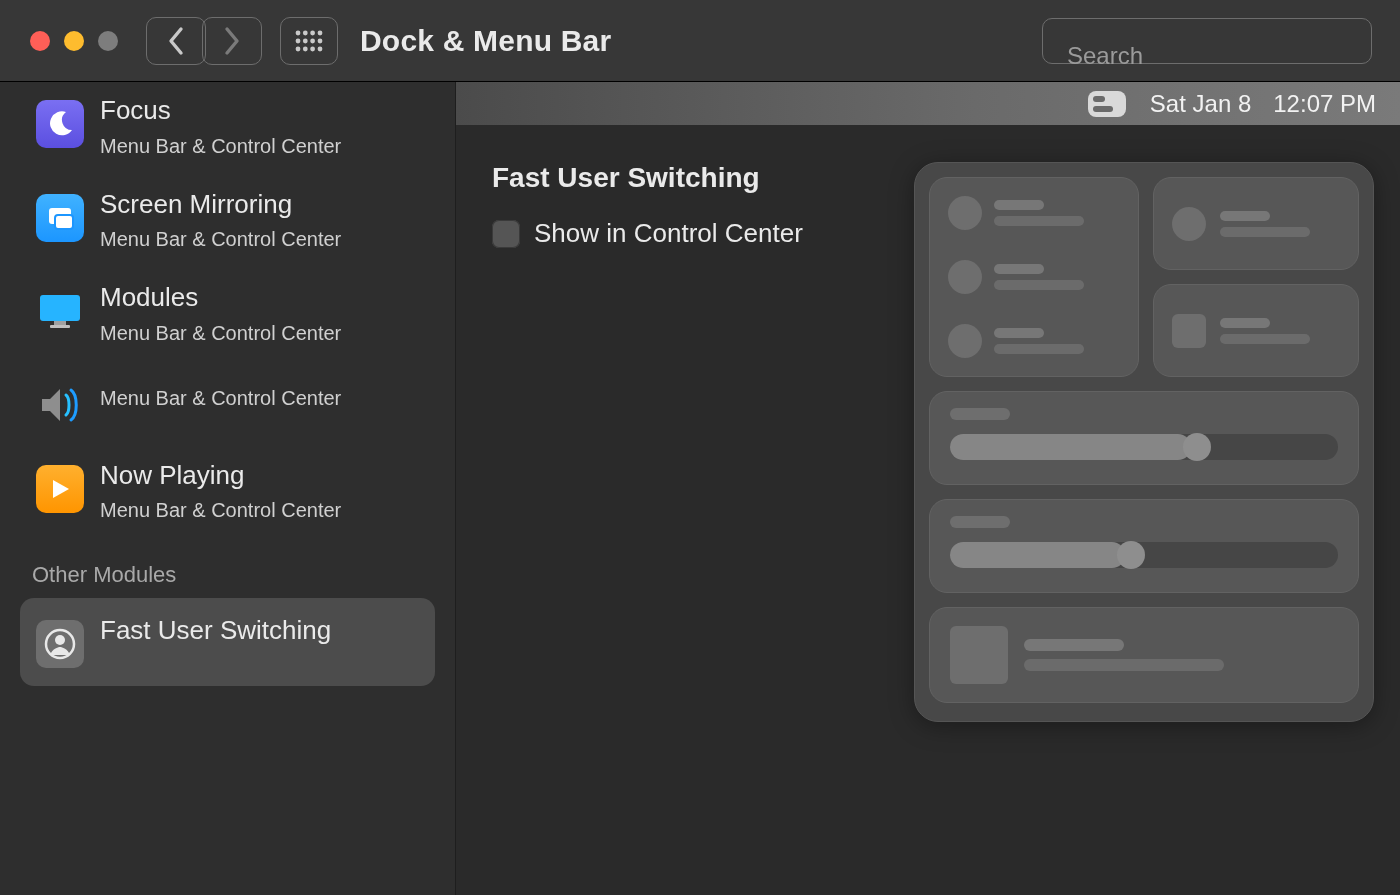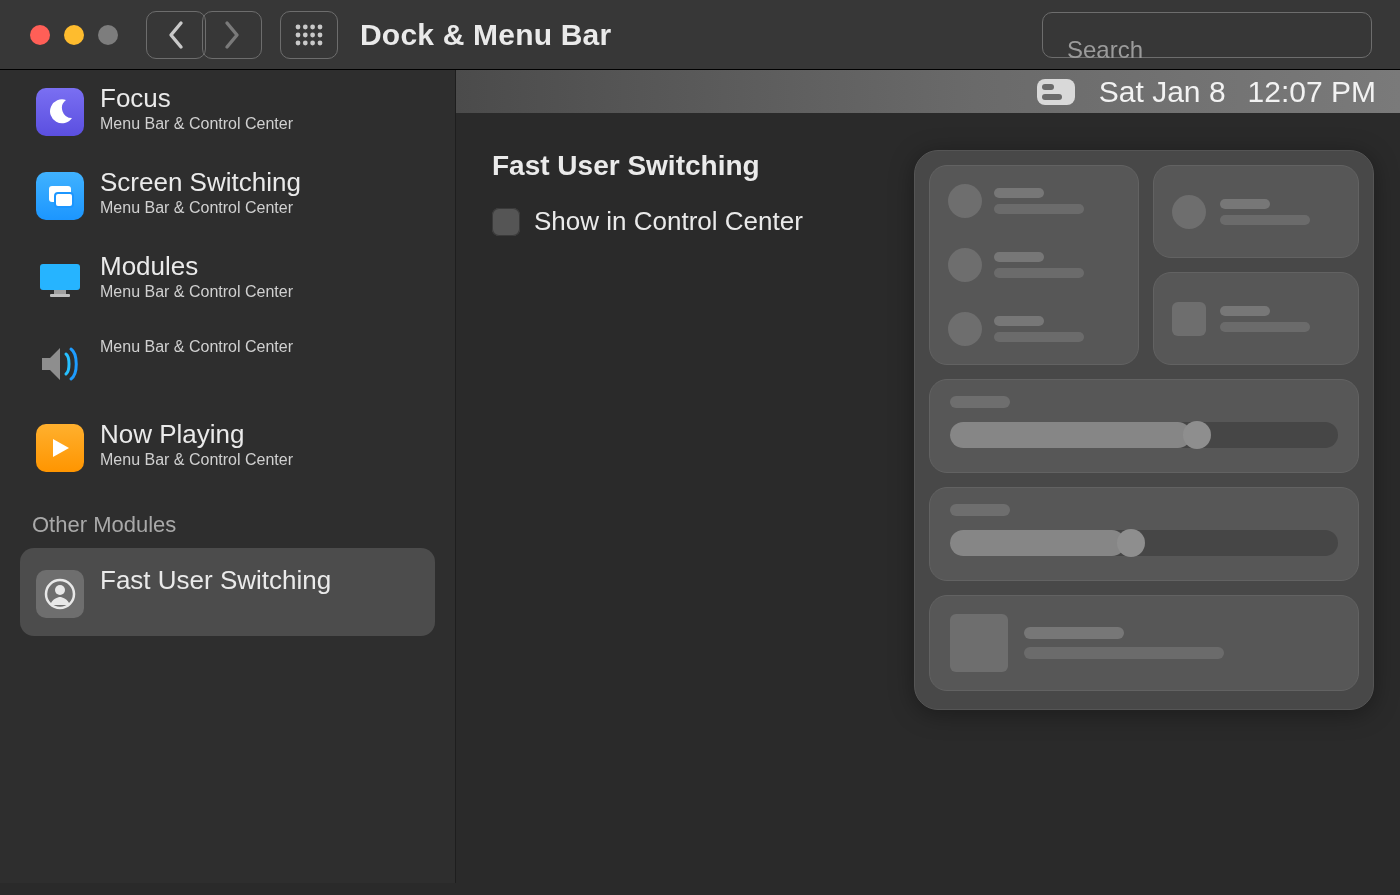--- a/index.html
+++ b/index.html
@@ -1,20 +1,20 @@
 <!DOCTYPE html>
 <html><head>
   <meta charset="utf-8">
   <style>
     * { margin: 0; padding: 0; box-sizing: border-box; font-family: -apple-system, "Helvetica Neue", Arial, sans-serif; -webkit-font-smoothing: antialiased; }
     body { background: #2a2a2a; color: #eaeaea; width: 1400px; height: 895px; overflow: hidden; }
 
     
     .toolbar {
-      height: 70px;
+      height: 82px;
       background: #373737;
       display: flex;
       align-items: center;
       padding: 0 28px 0 30px;
       border-bottom: 1px solid #000;
       gap: 8px;
     }
     .traffic { display: flex; gap: 14px; margin-right: 20px; }
     .tl { width: 20px; height: 20px; border-radius: 50%; }
     .tl.red    { background: #ff5f57; }
@@ -53,41 +53,41 @@
 
     
     .content { display:flex; height: calc(100% - 82px); }
     .sidebar { width: 456px; background:#2e2e2e; border-right:1px solid #1e1e1e; overflow:auto; padding-top:4px; }
     .main    { flex:1; display:flex; flex-direction:column; }
 
     
     .item { display:flex; align-items:flex-start; gap:16px; padding: 10px 16px 22px 36px; }
     .item .icon { width:48px; height:48px; border-radius:10px; display:flex; align-items:center; justify-content:center; flex-shrink:0; margin-top:4px;}
     .item .labels .t { font-size:26px; font-weight:400; line-height:1.1; }
-    .item .labels .s { font-size:16px; color:#d0d0d0; margin-top:2px; }
+    .item .labels .s { font-size:20px; color:#d0d0d0; margin-top:10px; }
     .item.single .labels .t { font-size:26px; font-weight:500; }
     .section-label { font-size:22px; font-weight:400; color:#a9a9a9; padding: 18px 0 10px 32px; }
     .item.selected { background:#4c4c4c; margin: 0 20px; border-radius:14px; padding:18px 16px 18px 16px; }
 
     
     .bg-purple { background: linear-gradient(180deg,#7a6ff2,#5b4fe0); }
     .bg-blue   { background: linear-gradient(180deg,#40b2ff,#1c96ff); }
     .bg-orange { background: linear-gradient(180deg,#ffb02e,#ff9500); }
     .bg-blue2  { background: linear-gradient(180deg,#2e8cff,#0a6dff); }
     .bg-grey   { background: #6e6e6e; }
     .bg-none   { background: transparent; }
 
     
     .preview-bar {
       height: 44px;
       background: linear-gradient(90deg,#4b4b4b 0%, #6a6a6a 55%, #7a7a7a 100%);
       display:flex; align-items:center; justify-content:flex-end;
       padding-right:24px; gap:22px;
       border-bottom:1px solid #2a2a2a;
-      font-size:30px; color:#f2f2f2;
+      font-size:24px; color:#f2f2f2;
       font-weight:500;
       padding-left:48px;
     }
     .preview-bar .cc-mini {
       width:38px; height:26px; border-radius:8px;
       background:#d9d9d9;
       position:relative; margin-right:2px;
     }
     .preview-bar .cc-mini::before{content:"";position:absolute;left:5px;top:5px;width:12px;height:6px;border-radius:3px;background:#6a6a6a;}
     .preview-bar .cc-mini::after {content:"";position:absolute;left:5px;bottom:5px;width:20px;height:6px;border-radius:3px;background:#6a6a6a;}
@@ -197,21 +197,21 @@
     </div>
 
     <div class="item">
       <div class="icon bg-blue">
         <svg width="32" height="32" viewBox="0 0 32 32">
             <rect x="5" y="6" width="22" height="16" rx="3" fill="#fff"></rect>
             <rect x="11" y="13" width="18" height="14" rx="3" fill="#fff" stroke="#1c96ff" stroke-width="2"></rect>
           </svg>
       </div>
       <div class="labels">
-        <div class="t">Screen Switching</div>
+        <div class="t">Screen Mirroring</div>
         <div class="s">Menu Bar &amp; Control Center</div>
       </div>
     </div>
 
     <div class="item">
       <div class="icon bg-none">
         <svg width="48" height="48" viewBox="0 0 48 48">
             <rect x="4" y="8" width="40" height="26" rx="3" fill="#26b4ff"></rect>
             <rect x="18" y="34" width="12" height="4" fill="#a0a0a0"></rect>
             <rect x="14" y="38" width="20" height="3" rx="1" fill="#c0c0c0"></rect>

